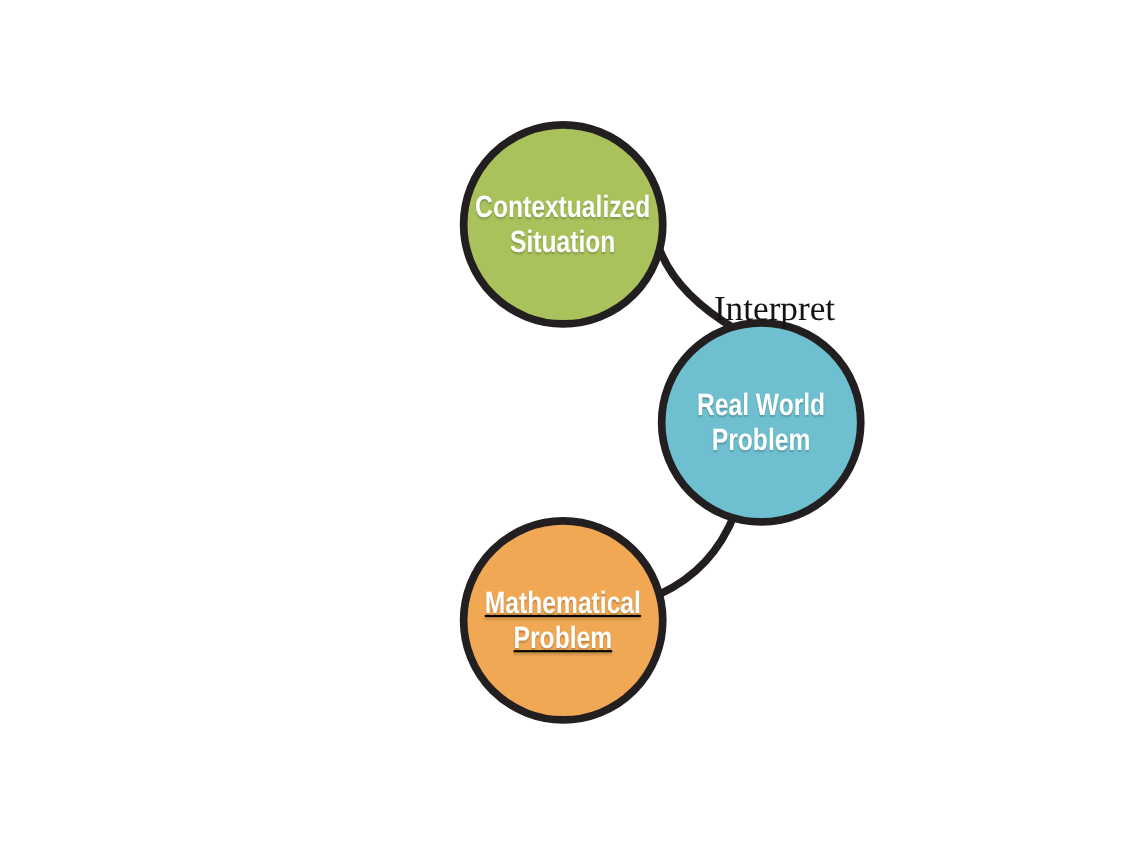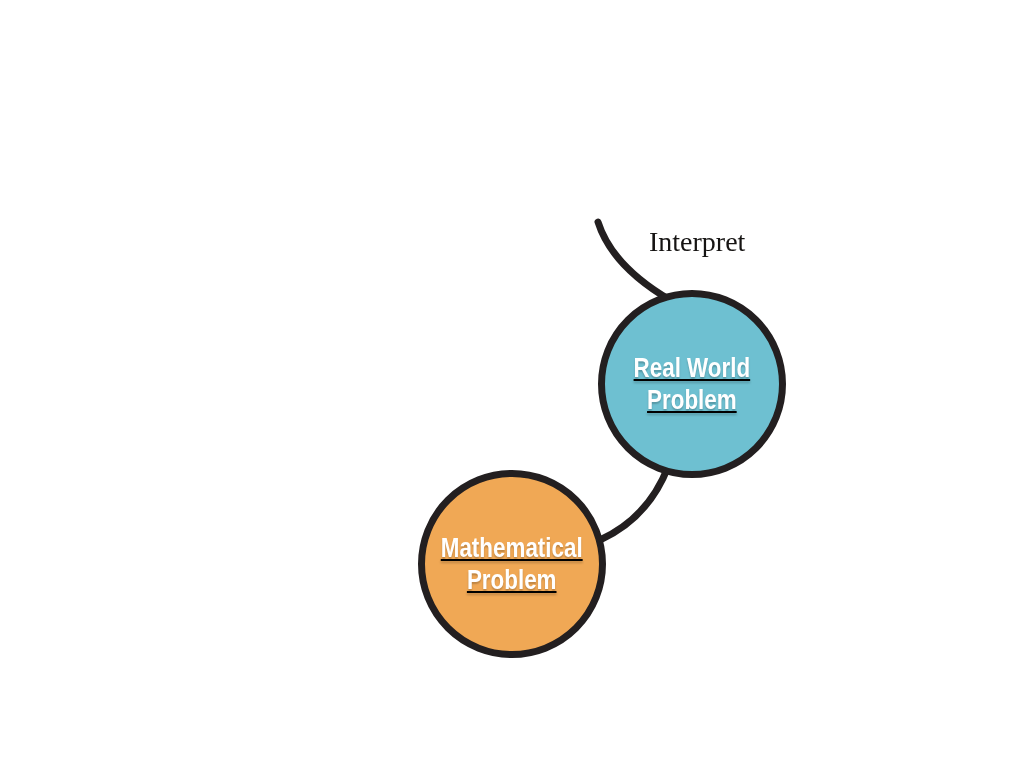--- a/index.html
+++ b/index.html
@@ -35,55 +35,60 @@
     height: 174px;
     border: 7px solid #231f20;
     border-radius: 50%;
     display: flex;
     align-items: center;
     justify-content: center;
     text-align: center;
     z-index: 2;
   }
   .node-green  { left: 418px; top: 110px; background: #a9c25c; }
-  .node-blue   { left: 598px; top: 290px; background: #6ec0d1; text-decoration: underline; }
+  .node-blue   { left: 598px; top: 290px; background: #6ec0d1; }
   .node-orange { left: 418px; top: 470px; background: #f0a855; text-decoration: underline; }
   .node-text {
     font-weight: 700;
     font-size: 28px;
     line-height: 1.14;
     color: #ffffff;
     white-space: pre-line;
     letter-spacing: 0px;
     transform: scaleX(0.8);
     transform-origin: 50% 50%;
     text-shadow: 0 2px 2px rgba(0,0,0,0.22);
   }
   .edge-label {
     position: absolute;
     font-family: "Liberation Serif", serif;
-    font-size: 28px;
+    font-size: 32px;
     font-weight: 400;
     color: #161413;
     z-index: 3;
     white-space: nowrap;
+    margin-top: 36px;
   }
   .edge-label-interpret { left: 649px; top: 226px; }
   .edge-label-apply     { left: 650px; top: 508px; }
 </style>
 </head>
 <body>
 
 <div class="stage">
 
   <svg class="connectors" viewBox="0 0 1024 768" xmlns="http://www.w3.org/2000/svg">
     <path class="edge-path" d="M 598 222 Q 612 266 670 300"></path>
     <path class="edge-path" d="M 668 467 Q 648 518 600 540"></path>
   </svg>
 
+  <div class="node node-green">
+    <span class="node-text">Contextualized
+Situation</span>
+  </div>
 
   <div class="node node-blue">
     <span class="node-text">Real World
 Problem</span>
   </div>
 
   <div class="node node-orange">
     <span class="node-text">Mathematical
 Problem</span>
   </div>

